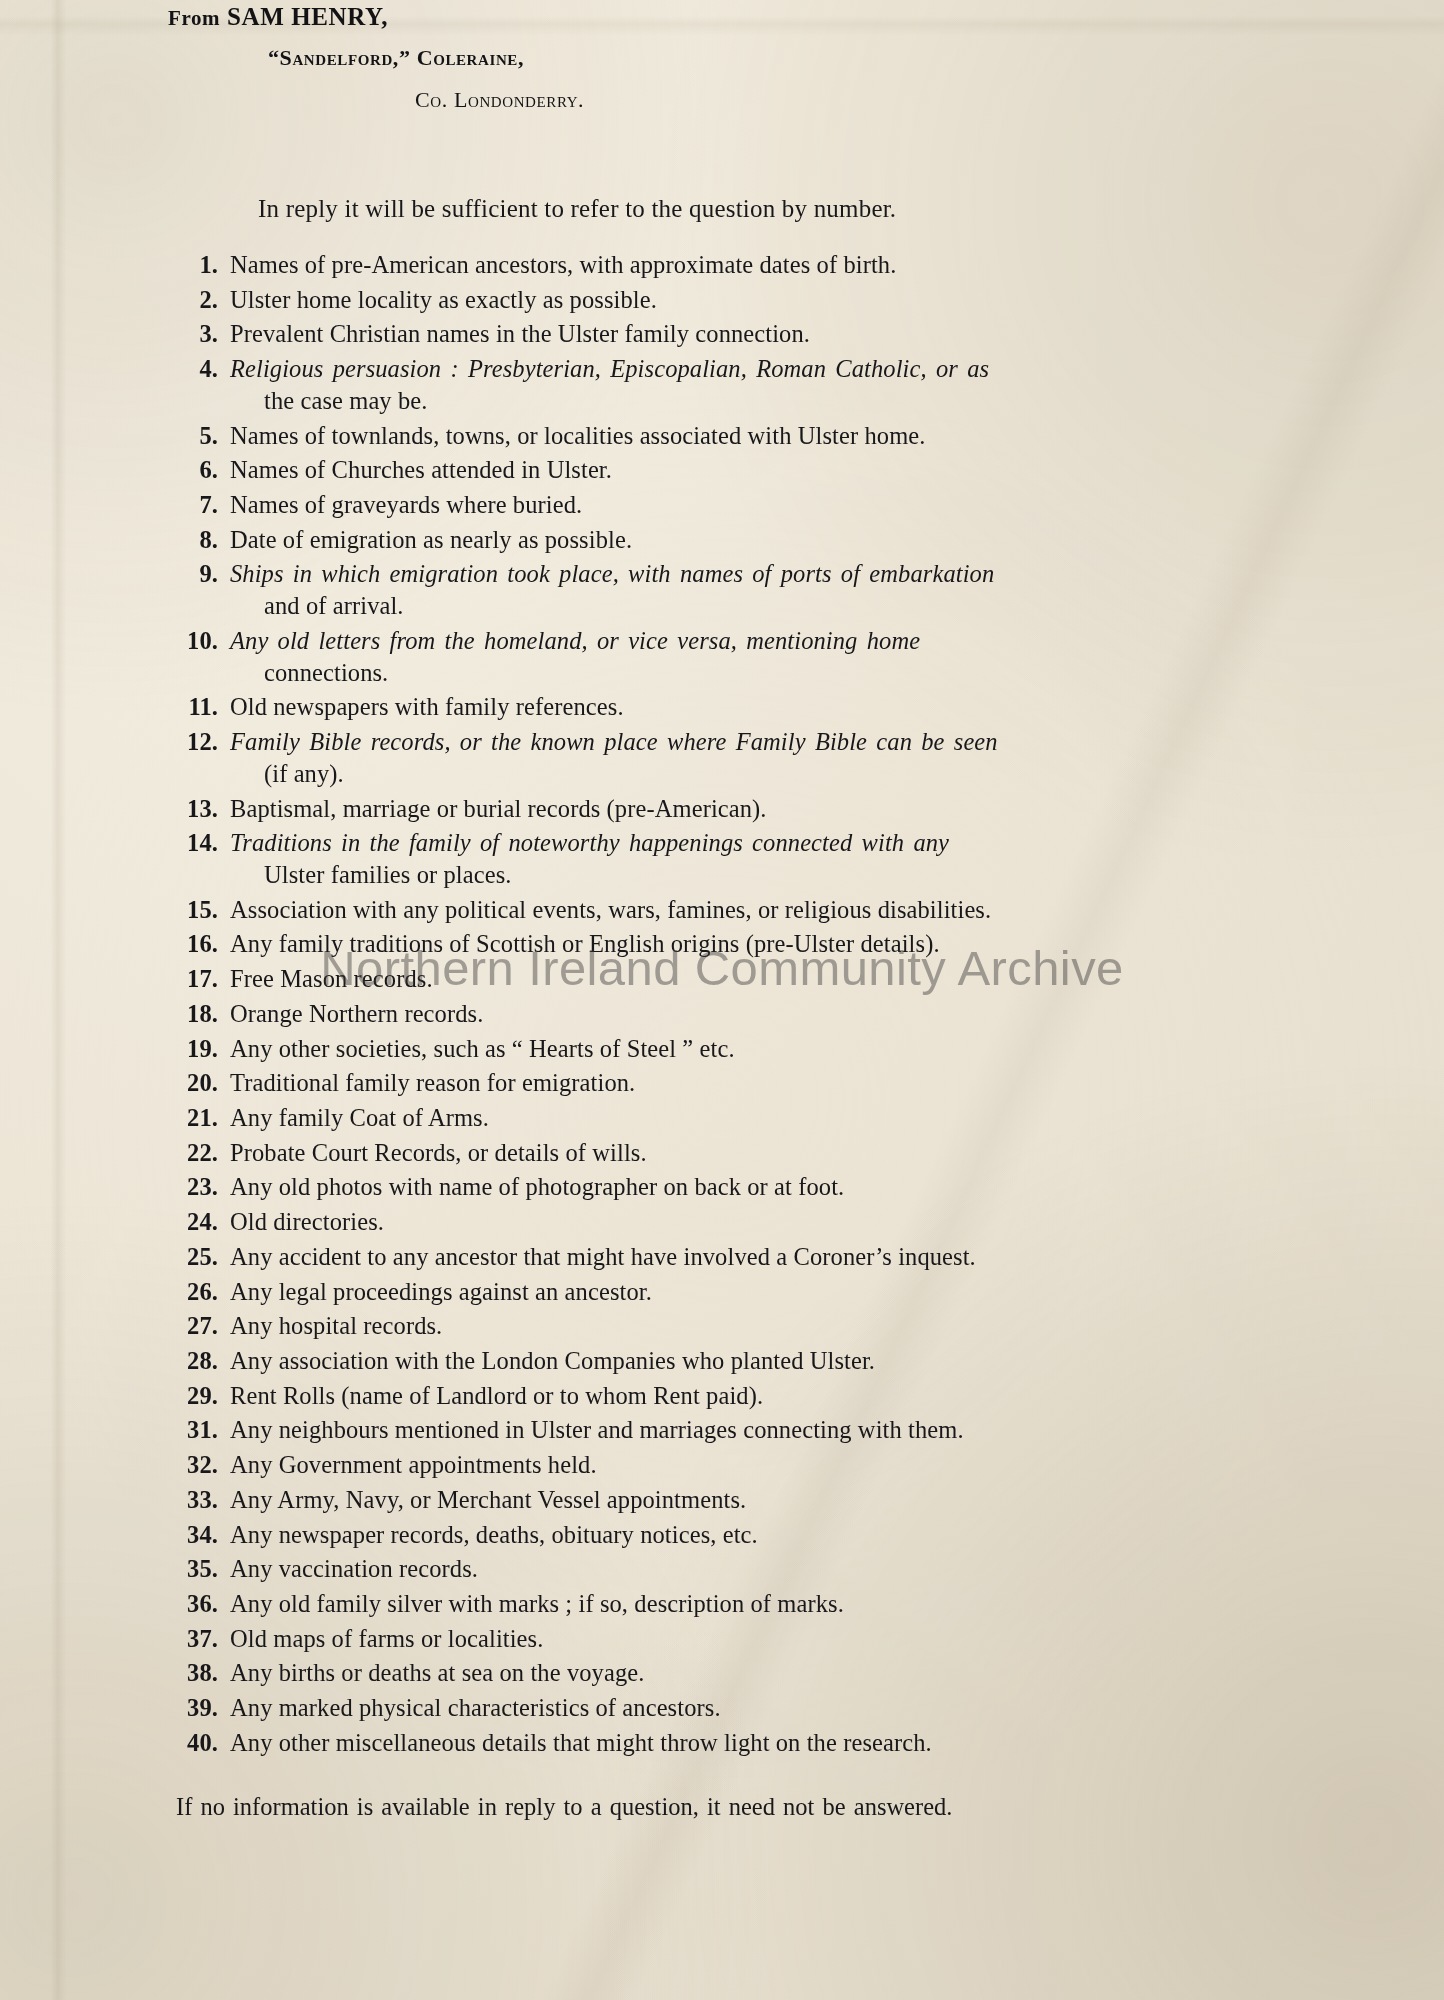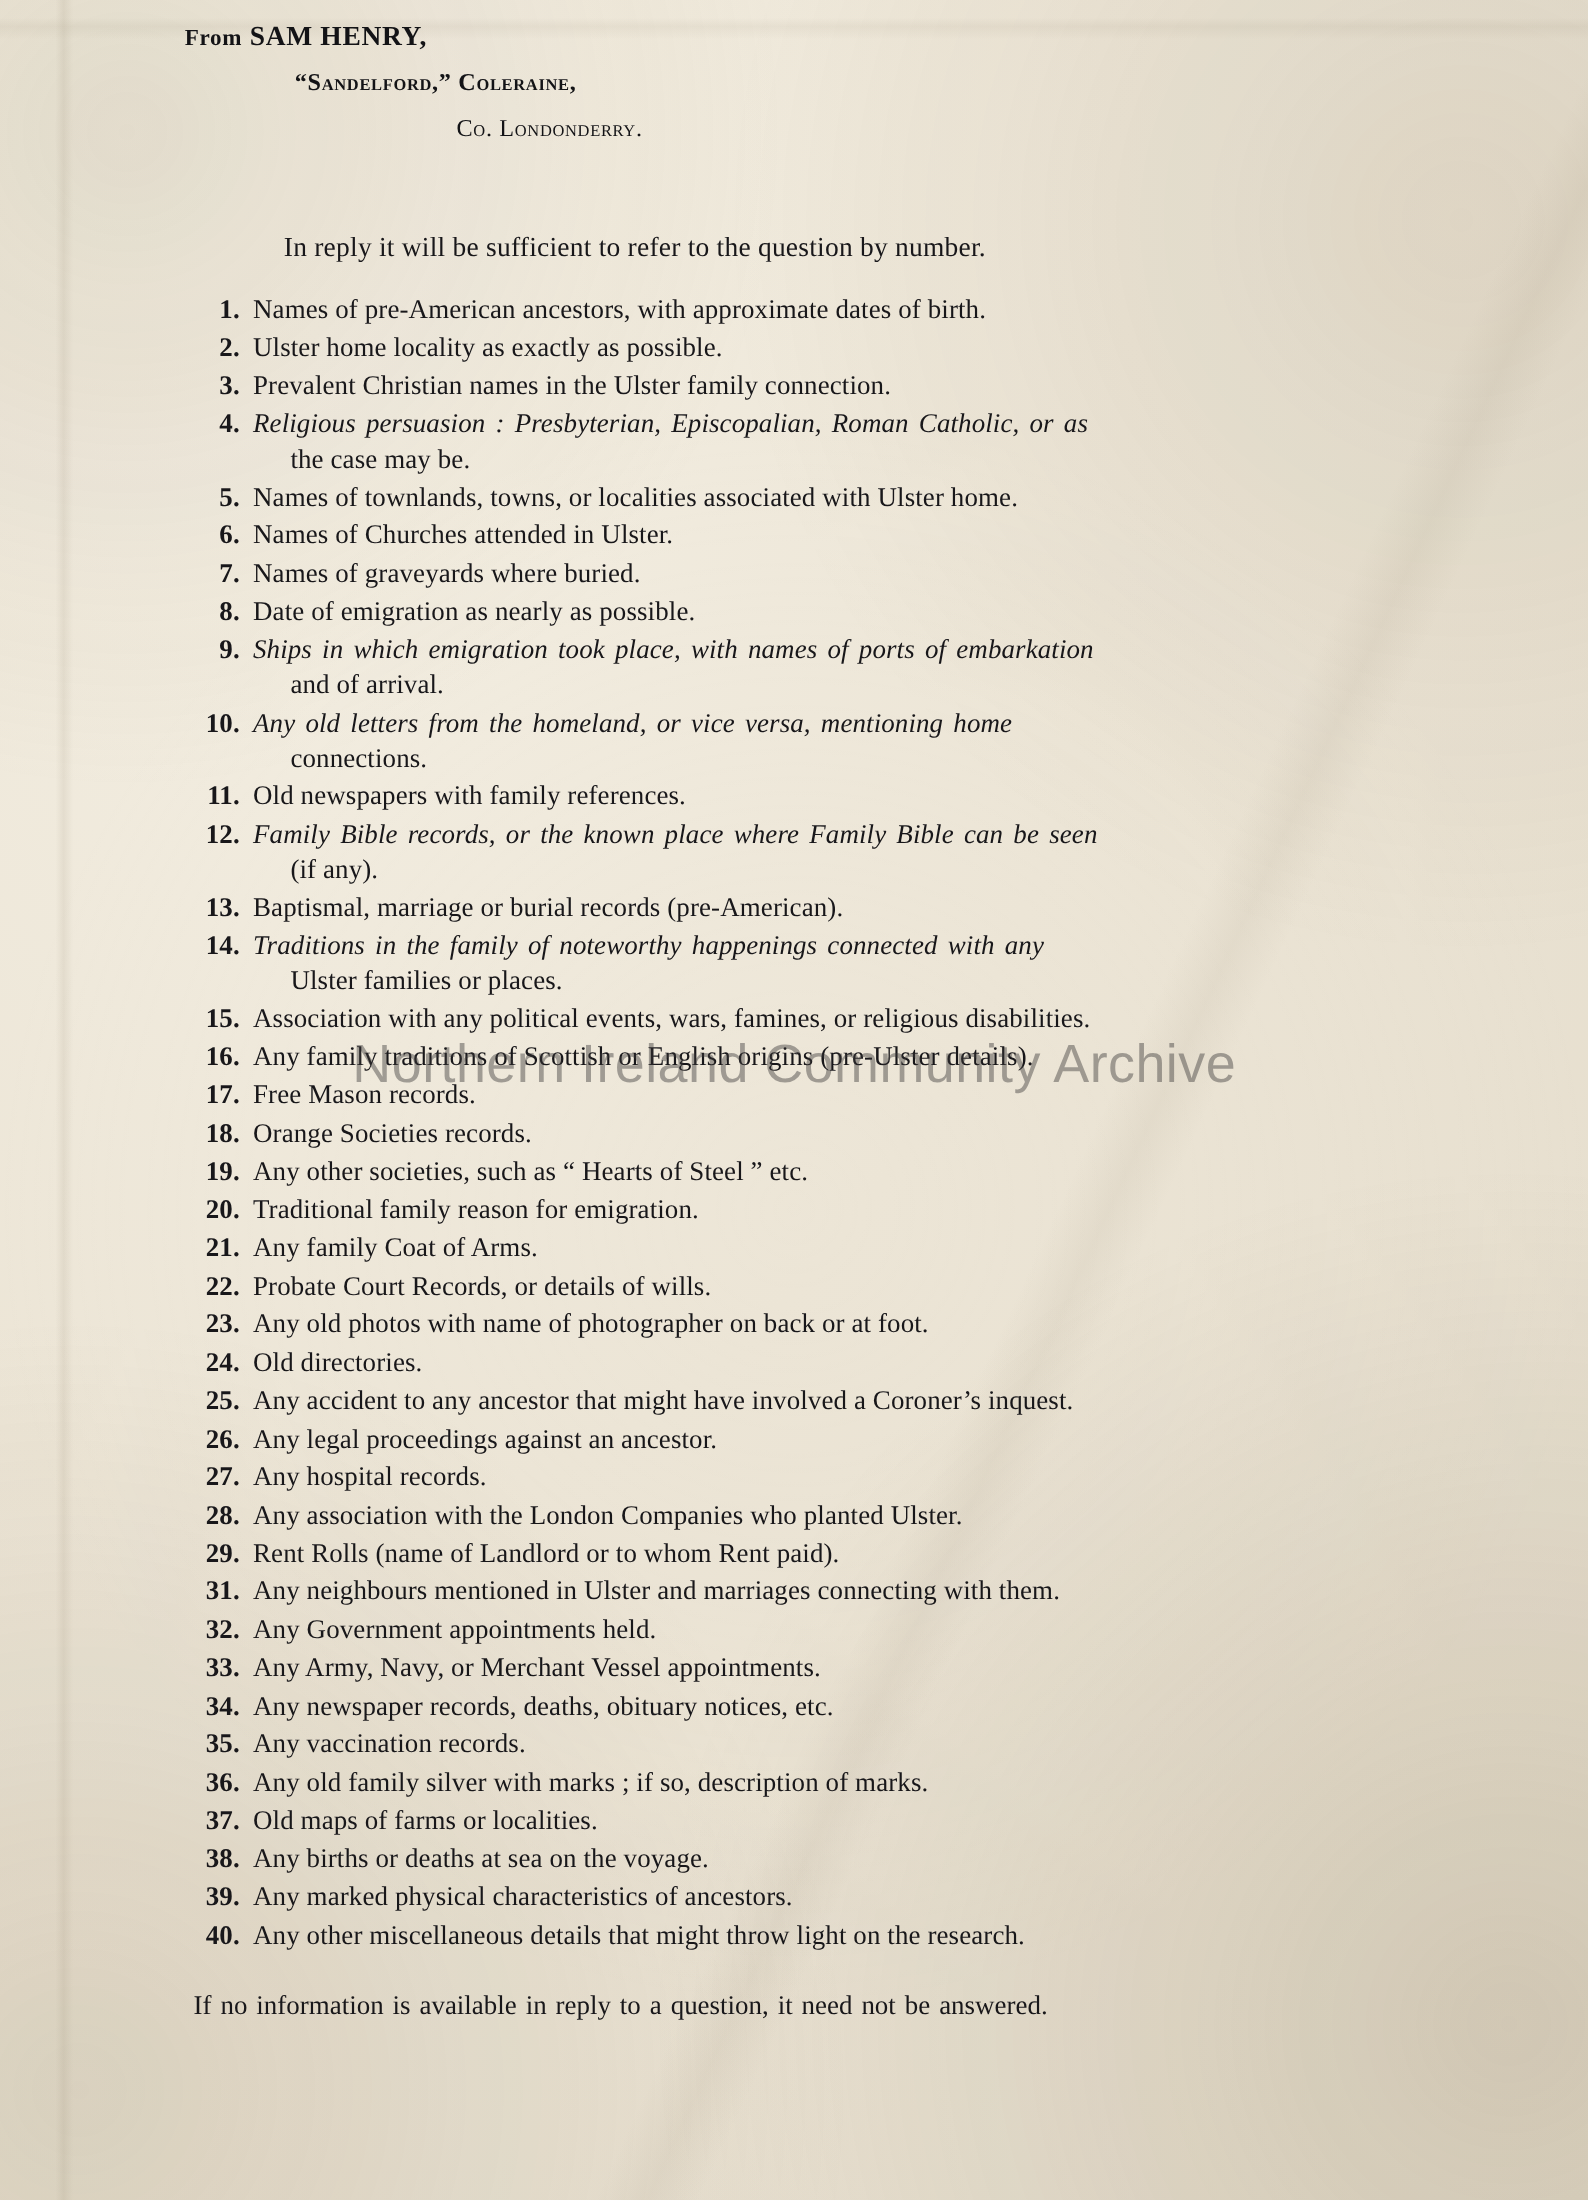--- a/index.html
+++ b/index.html
@@ -46,21 +46,21 @@
       linear-gradient(to bottom, rgba(0,0,0,0) 0 0.8%, rgba(120,105,80,0.07) 1.2%, rgba(0,0,0,0) 1.8%),
       linear-gradient(115deg, rgba(0,0,0,0) 62%, rgba(120,105,80,0.07) 64%, rgba(0,0,0,0) 66%);
   }
 
   .content {
     position: relative;
     z-index: 3;
   }
 
   .letterhead {
-    padding-top: 20px;
+    padding-top: 3px;
   }
   .lh-line {
     letter-spacing: 0.6px;
     color: #131316;
   }
   .lh1 {
     font-size: 25px;
     font-weight: bold;
     padding-left: 168px;
   }
@@ -260,21 +260,21 @@
           <span class="txt">Any family traditions of Scottish or English origins (pre-Ulster details).</span>
         </li>
 
       <li>
           <span class="num">17.</span>
           <span class="txt">Free Mason records.</span>
         </li>
 
       <li>
           <span class="num">18.</span>
-          <span class="txt">Orange Societies records.</span>
+          <span class="txt">Orange Northern records.</span>
         </li>
 
       <li>
           <span class="num">19.</span>
           <span class="txt">Any other societies, such as “ Hearts of Steel ” etc.</span>
         </li>
 
       <li>
           <span class="num">20.</span>
           <span class="txt">Traditional family reason for emigration.</span>

